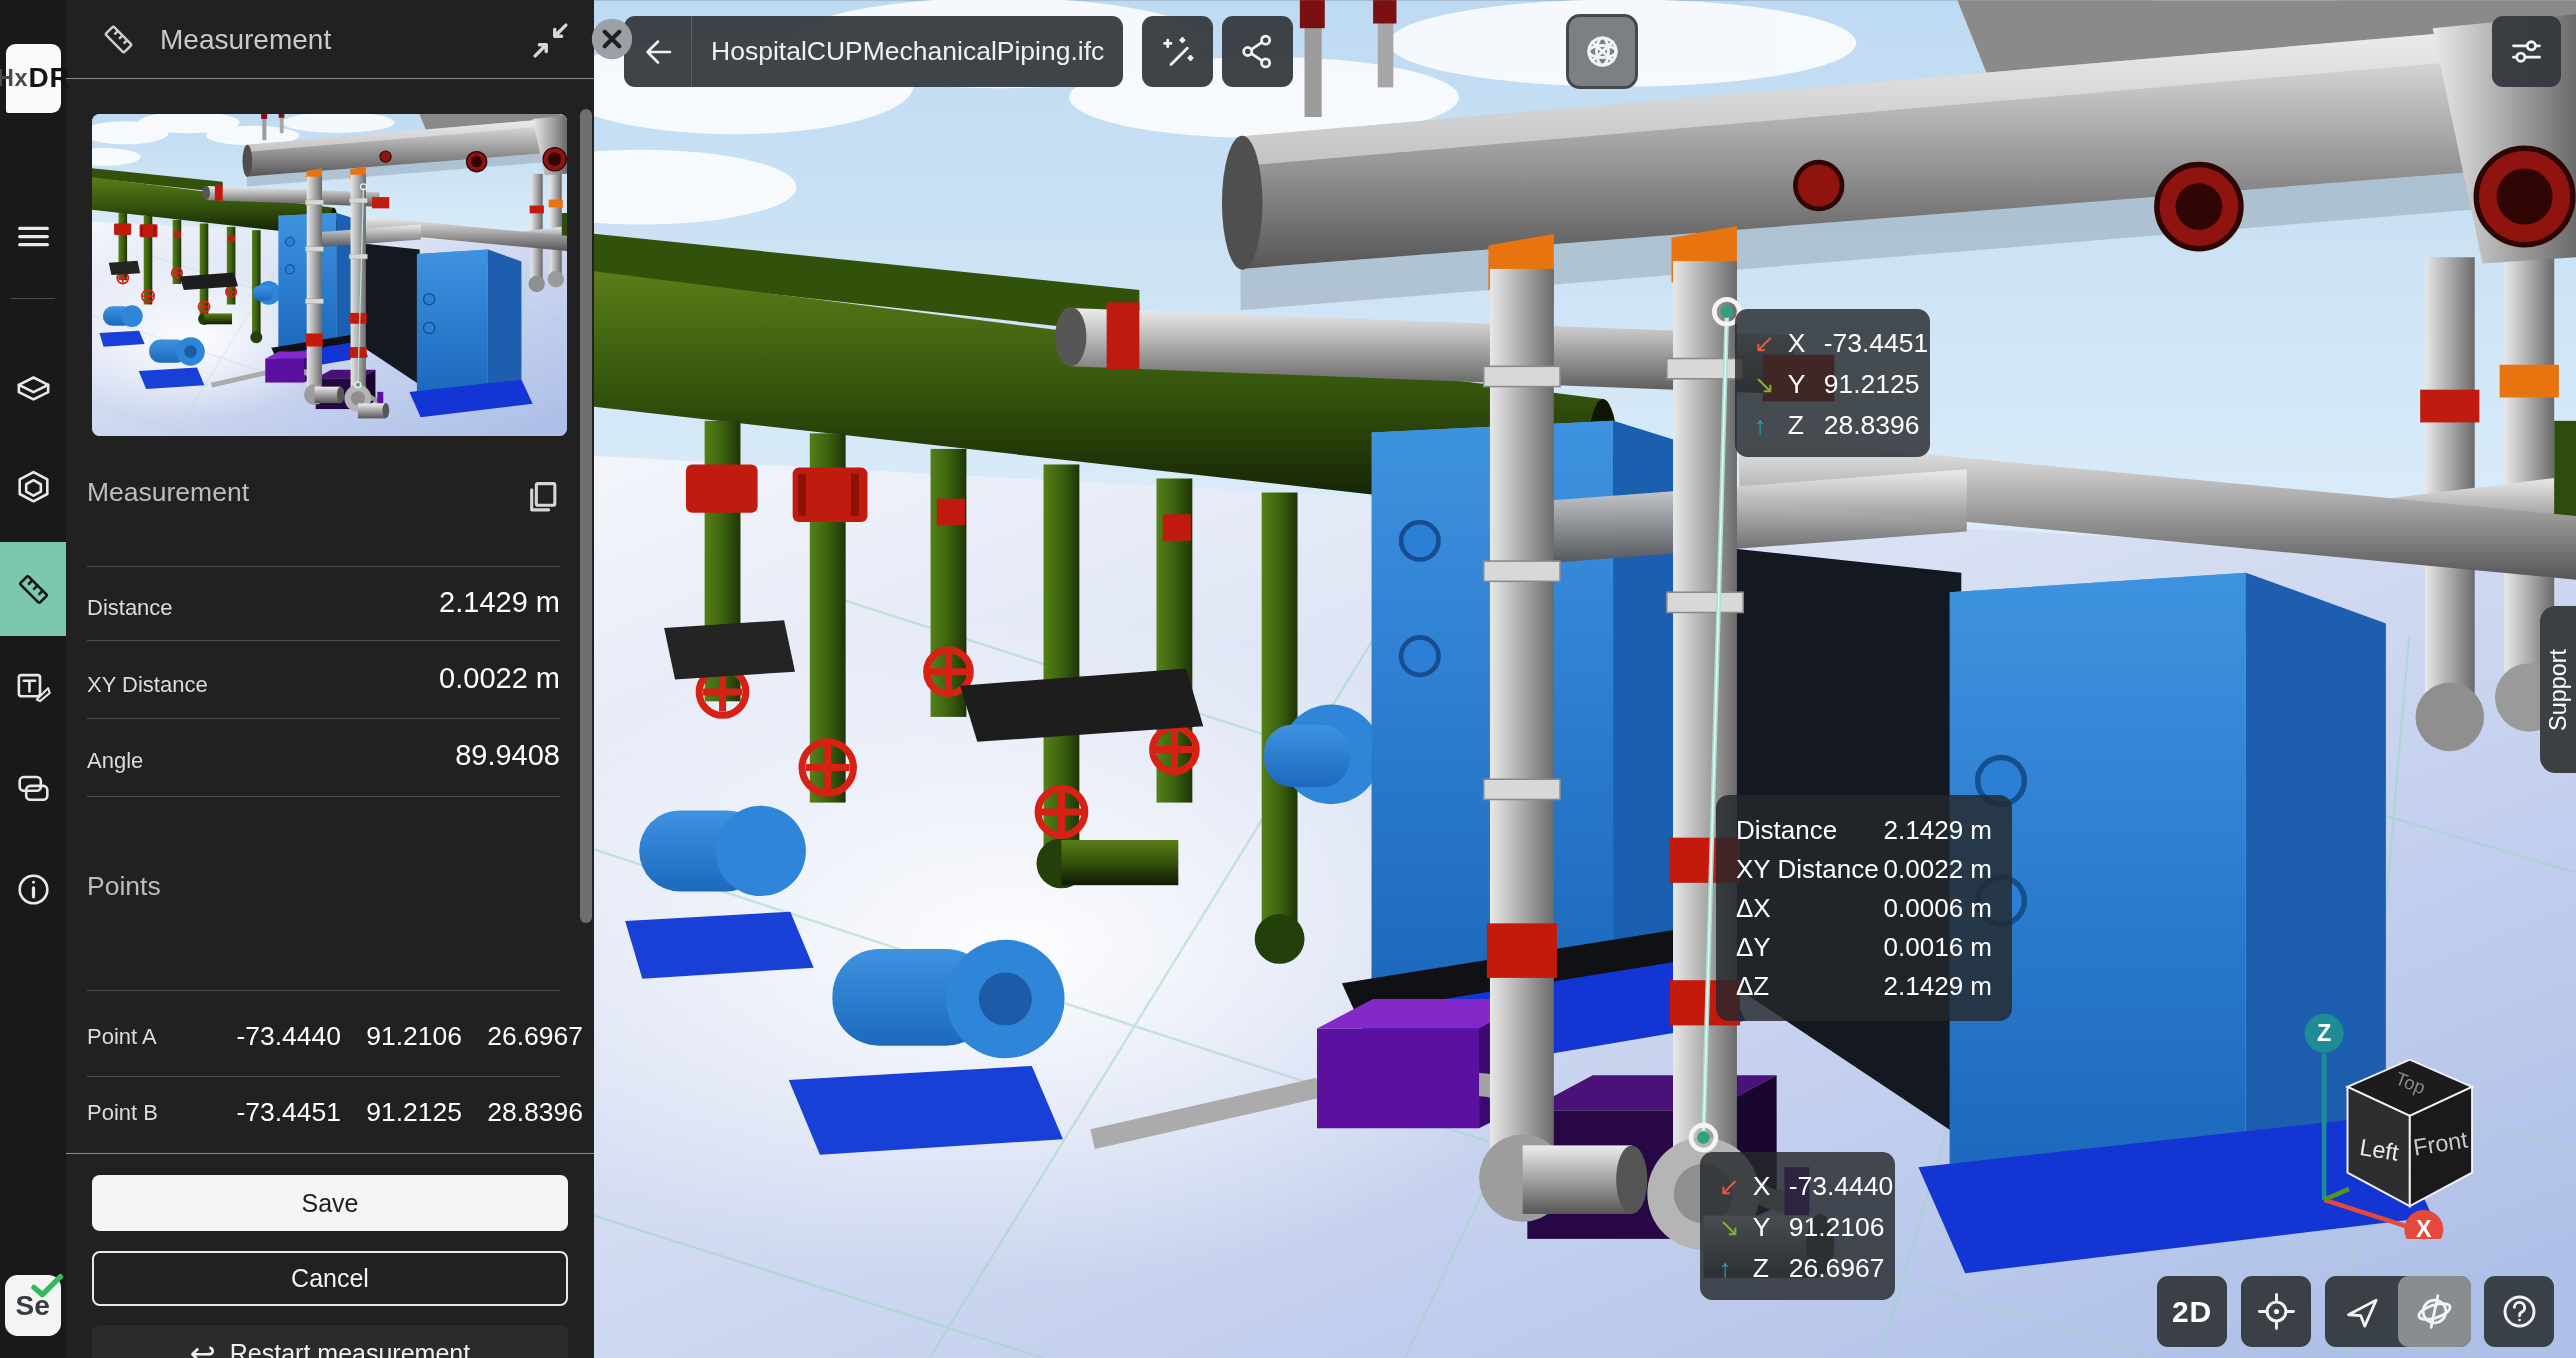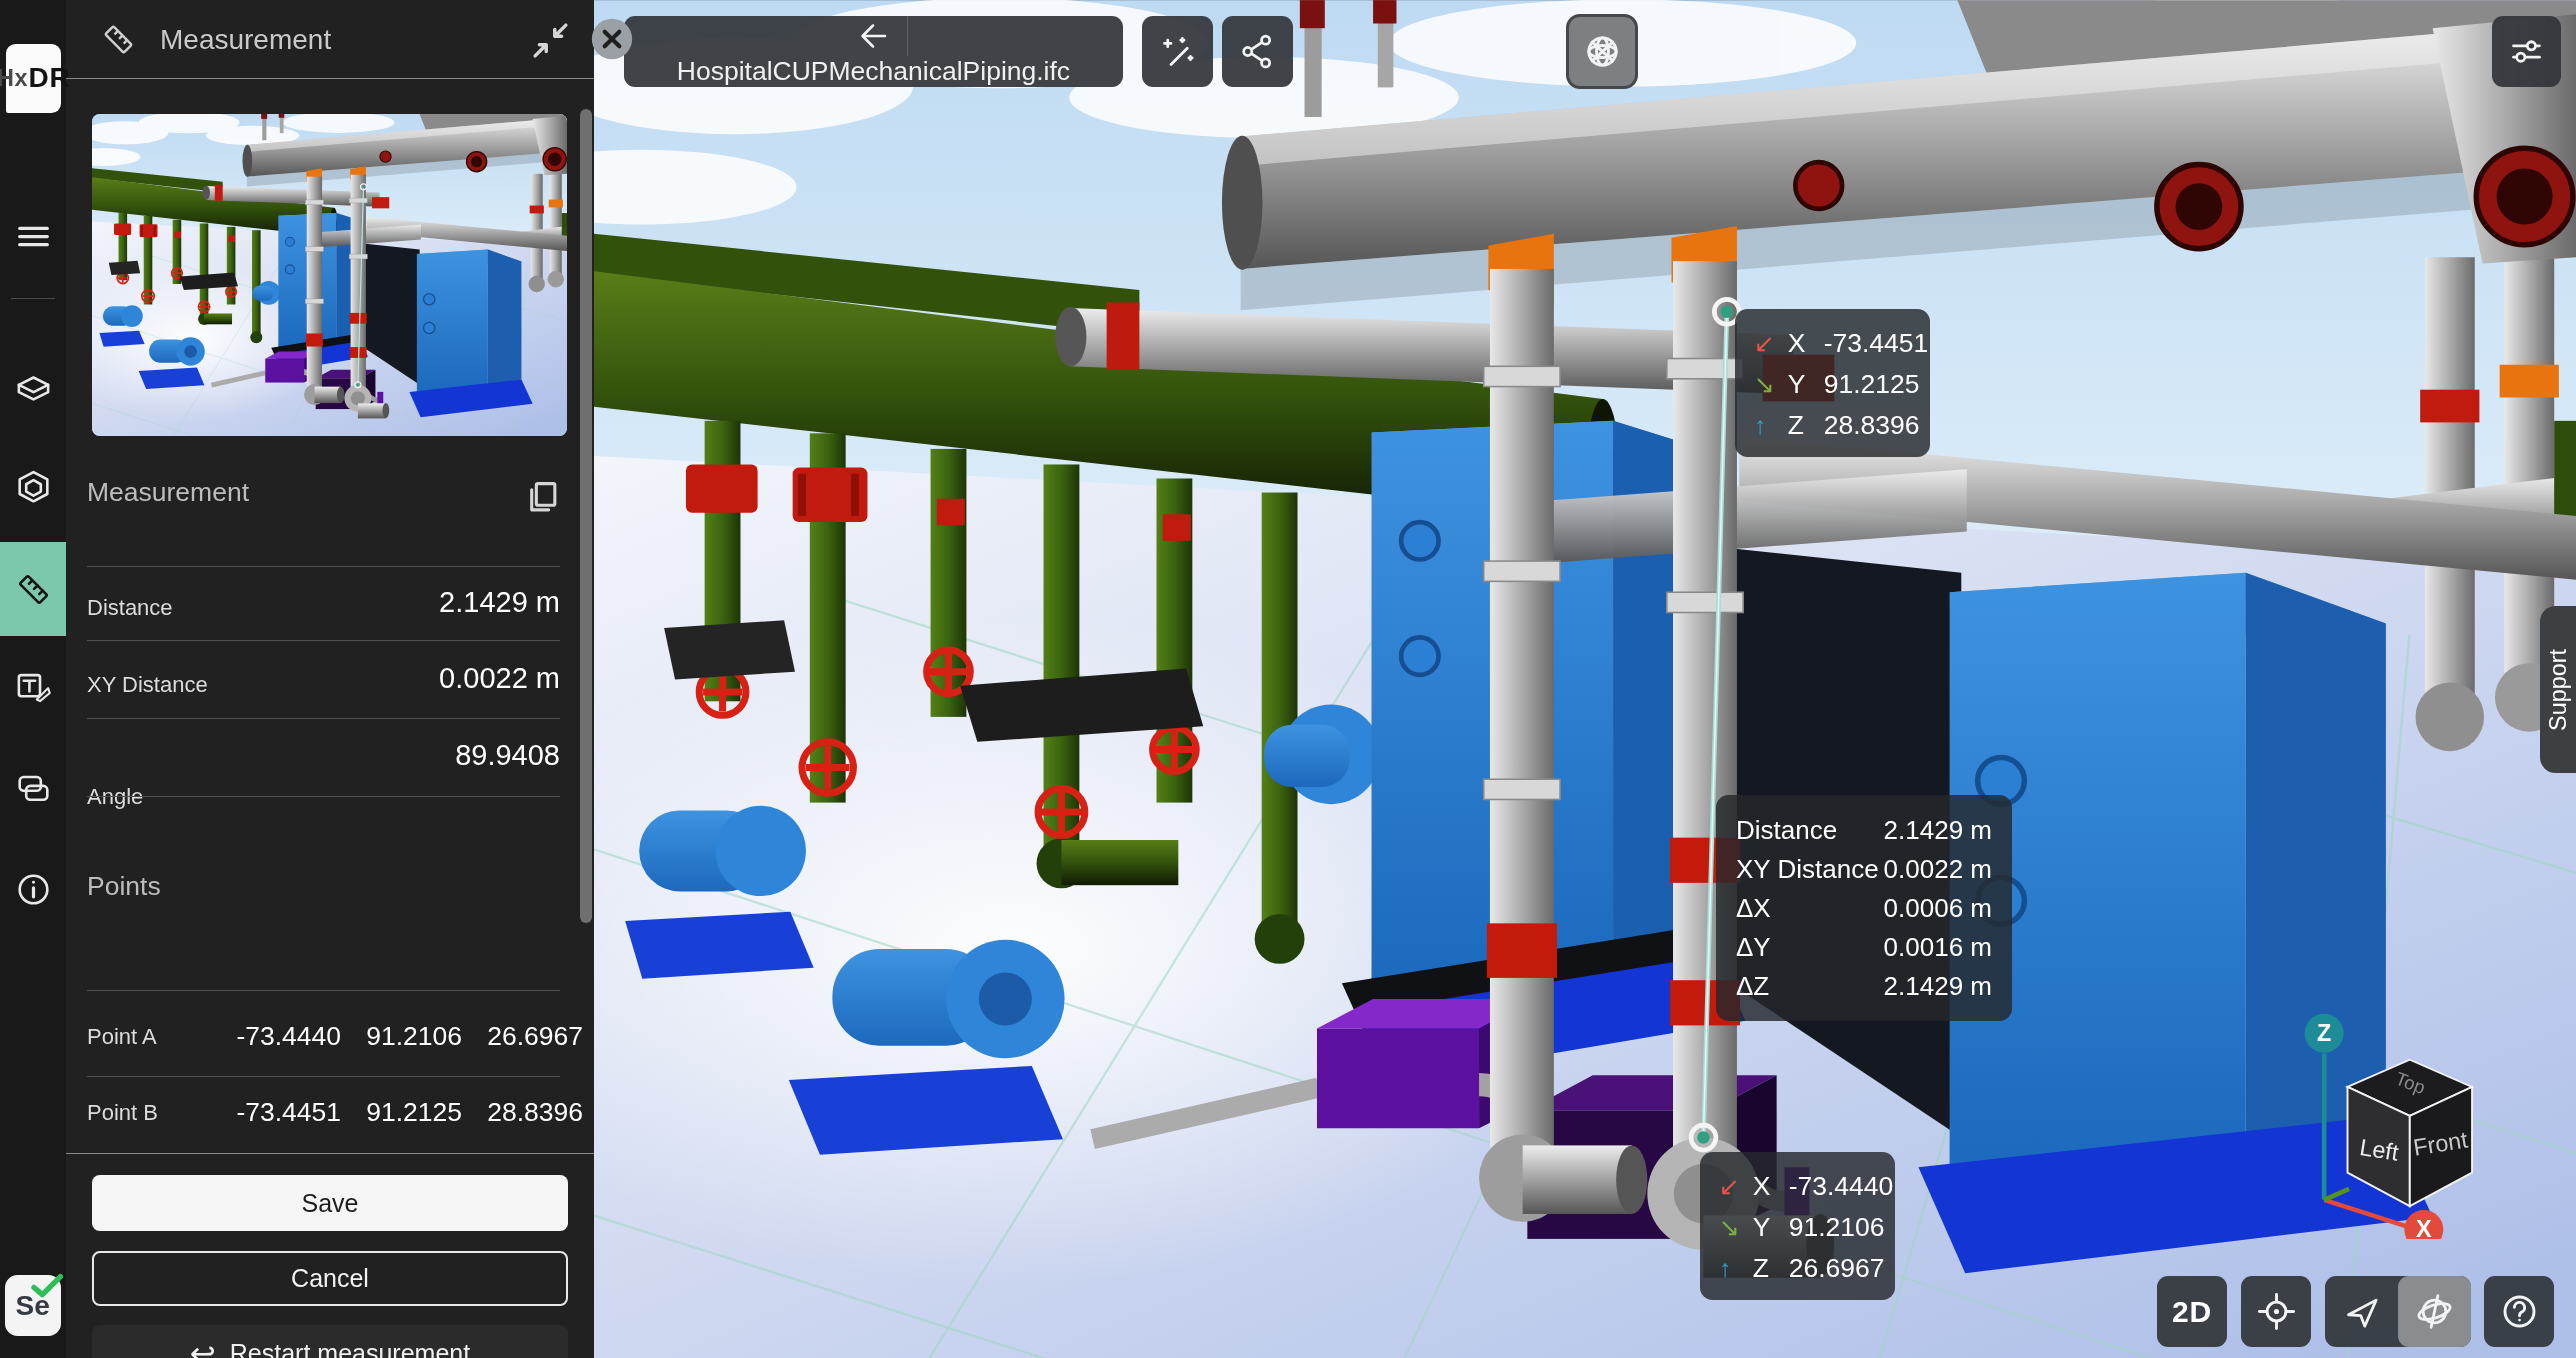--- a/index.html
+++ b/index.html
@@ -58,21 +58,21 @@
   .btn-cancel { top:97px; height:55px; background:transparent; border:2.3px solid #e8e8e8; color:#f2f2f2; }
   .btn-restart { top:171px; height:56px; background:#2b2b2b; color:#f0f0f0; }
   .btn-restart .undo { font-size:31px; margin-right:14px; line-height:1; }
 
   
   .viewport { position:absolute; left:594px; top:0; width:1982px; height:1359px; overflow:hidden; }
   .scene { position:absolute; left:0; top:0; width:1982px; height:1359px; }
 
   .vp-btn { position:absolute; background:rgba(50,54,58,0.93); border-radius:11px; display:flex; align-items:center; justify-content:center; }
   .vp-btn svg { stroke:#f2f3f4; fill:none; stroke-width:3.4; stroke-linecap:round; stroke-linejoin:round; }
-  .file-pill { left:30px; top:16.4px; width:499px; height:71px; justify-content:flex-start;flex-direction:column; }
+  .file-pill { left:30px; top:16.4px; width:499px; height:71px; justify-content:flex-start; }
   .file-pill .backzone { width:69px; height:71px; display:flex; align-items:center; justify-content:center; border-right:1.6px solid #5d6164; }
   .file-pill .fname { flex:1; text-align:center; font-size:26.5px; color:#eef1f2; padding:0 18.7px; white-space:nowrap; }
   .wand-btn { left:548px; top:16.4px; width:71px; height:71px; }
   .share-btn { left:628px; top:16.4px; width:71px; height:71px; }
   .render-btn { left:972px; top:14px; width:72px; height:75px; background:#7d8083; border:3.9px solid #45484b; border-radius:14px; }
   .settings-btn { left:1898px; top:16.4px; width:69px; height:71px; }
   .b2d { left:1563px; top:1276px; width:70px; height:71px; color:#fff; font-weight:800; font-size:30px; letter-spacing:0.8px; }
   .locate-btn { left:1647px; top:1276px; width:70px; height:71px; }
   .nav-group { left:1731px; top:1276px; width:146px; height:71px; }
   .nav-cell { width:73px; height:71px; display:flex; align-items:center; justify-content:center; }
@@ -519,21 +519,21 @@
         </svg>
     </span>
 
     <div class="p-div" style="top:566px;"></div>
     <span class="m-label" style="top:595px;">Distance</span>
     <span class="m-value" style="top:586px;">2.1429 m</span>
     <div class="p-div" style="top:640px;"></div>
     <span class="m-label" style="top:672px;">XY Distance</span>
     <span class="m-value" style="top:662px;">0.0022 m</span>
     <div class="p-div" style="top:718px;"></div>
-    <span class="m-label" style="top:748px;margin-top:36px;">Angle</span>
+    <span class="m-label" style="top:748px;">Angle</span>
     <span class="m-value" style="top:739px;">89.9408</span>
     <div class="p-div" style="top:796px;"></div>
 
     <span class="sect-title" style="top:871px;">Points</span>
 
     <div class="p-div" style="top:990px;"></div>
     <div class="pts-grid" style="top:1013px; height:47px;">
       <span class="pt-name">Point A</span>
       <span class="c pt-val">-73.4440</span>
       <span class="c pt-val">91.2106</span>

